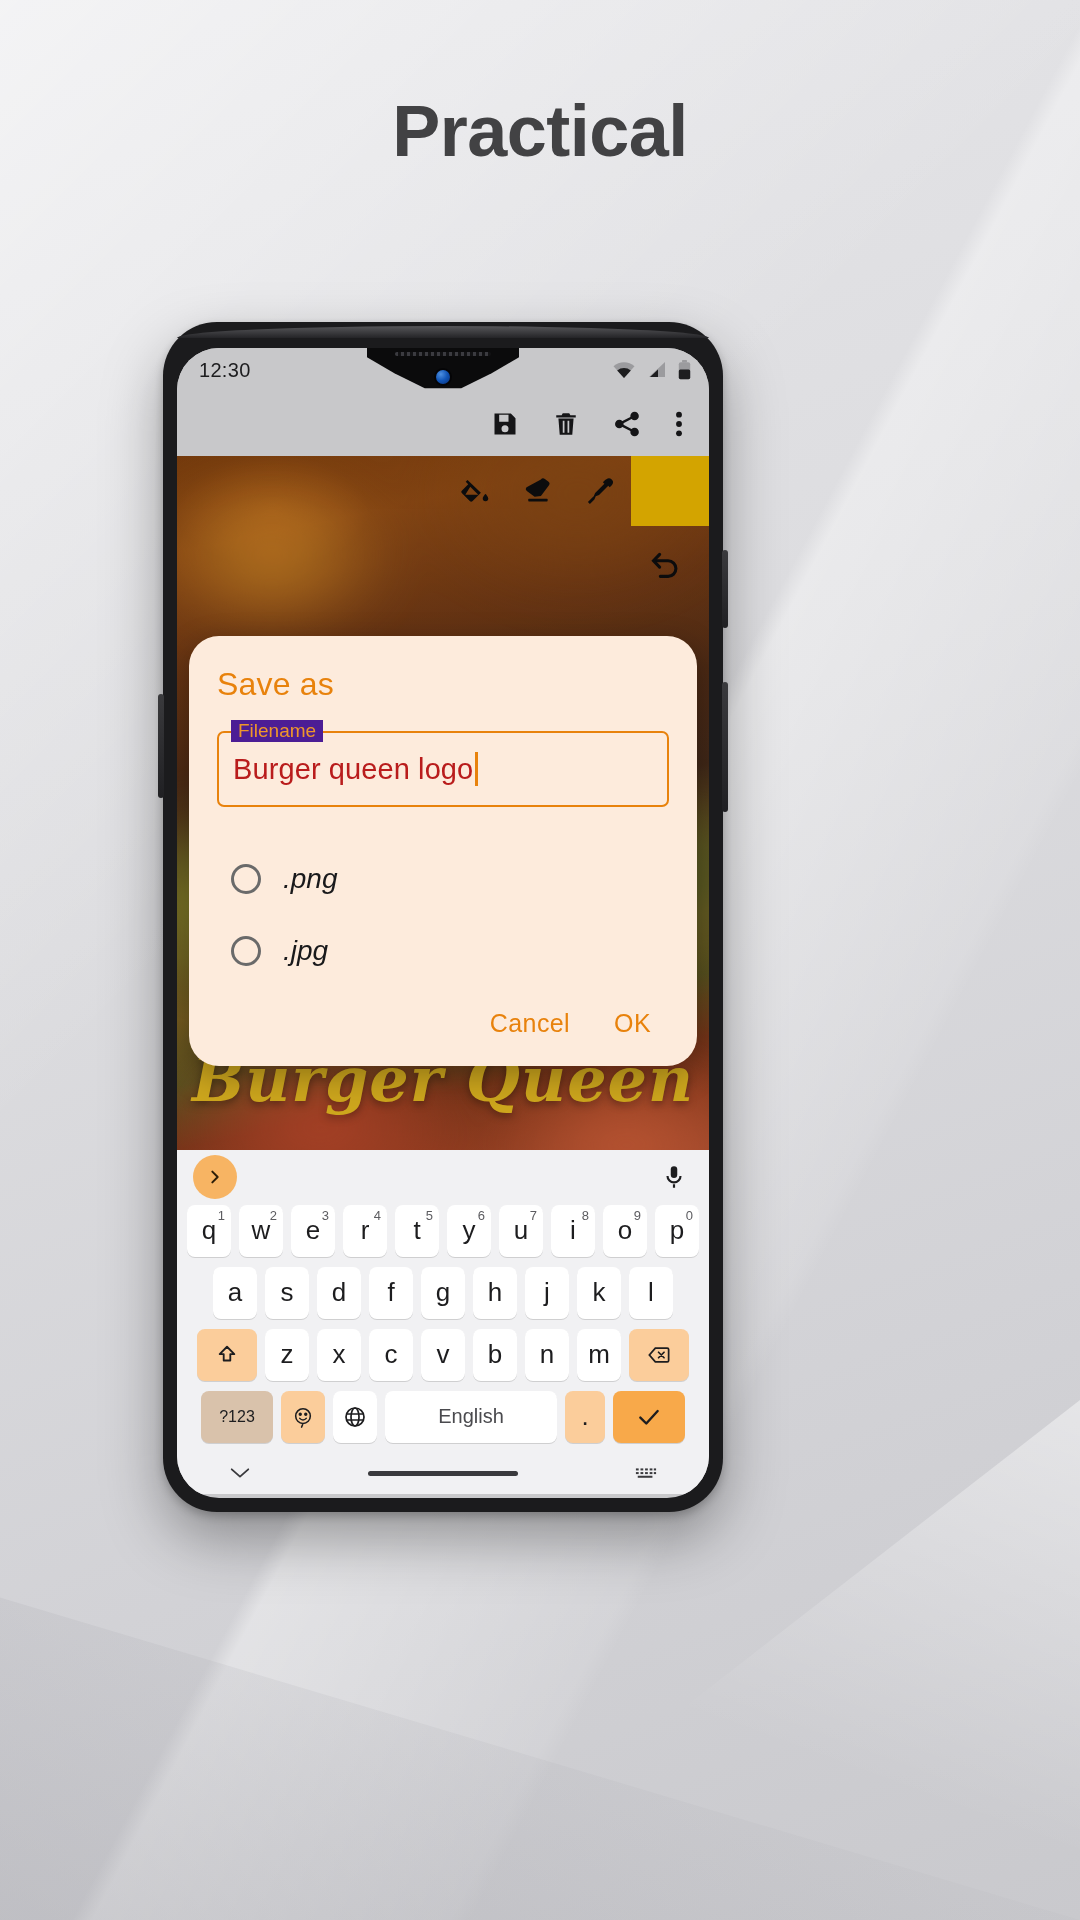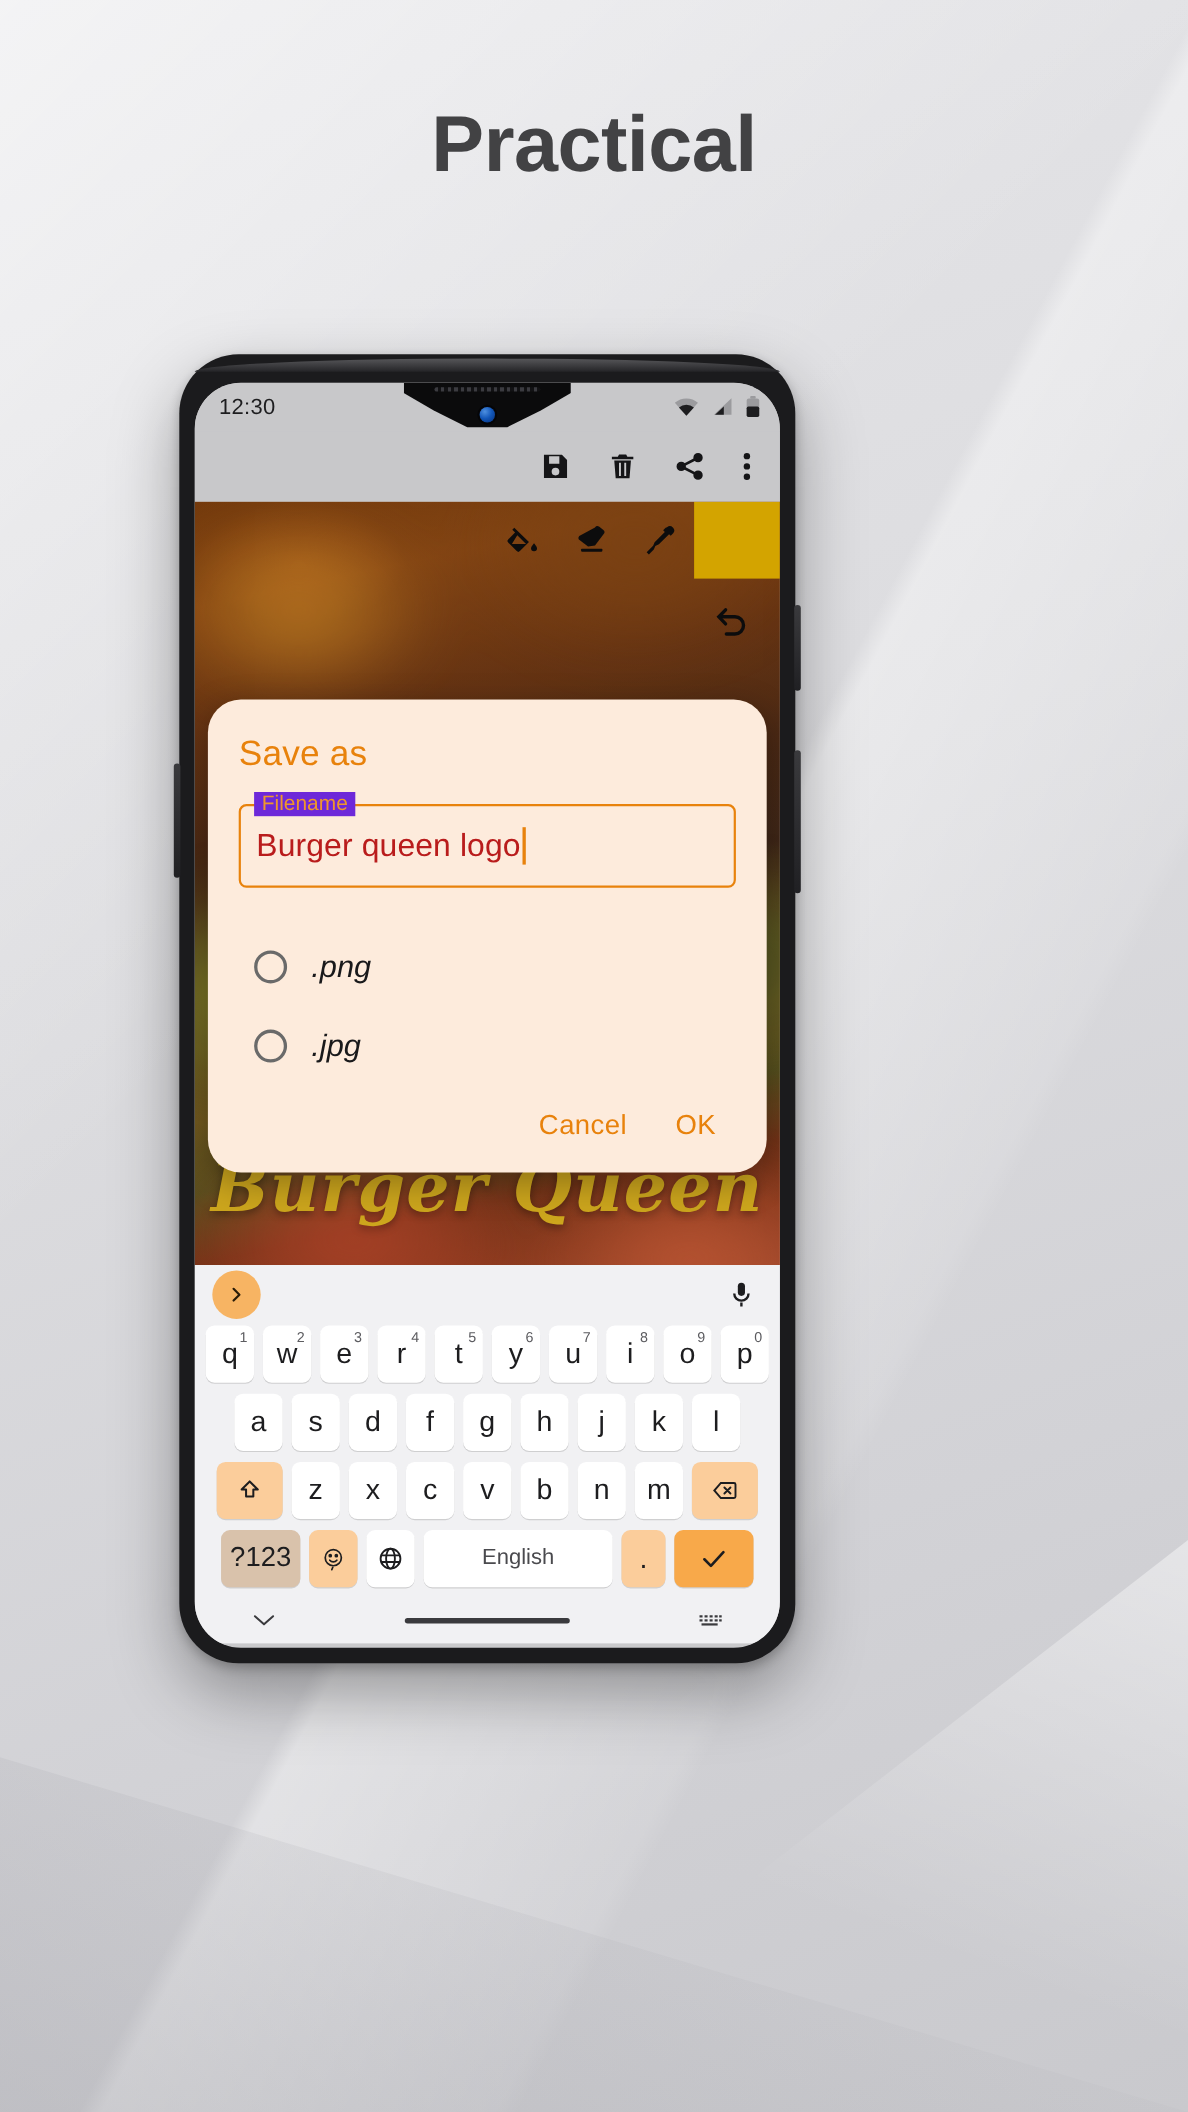--- a/index.html
+++ b/index.html
@@ -187,21 +187,21 @@
     margin-bottom: 28px;
   }
   .field {
     position: relative;
     border: 2.5px solid #e8820c; border-radius: 7px;
     height: 76px; display: flex; align-items: center; padding: 0 14px;
     margin-bottom: 40px;
   }
   .field-label {
     position: absolute; top: -13px; left: 12px;
-    background: #6d28d9; padding: 0 7px;
+    background: #4c1d95; padding: 0 7px;
     font-size: 19px; color: #ef962b;
   }
   .field-value {
     font-size: 29px; color: #b91c1c; letter-spacing: 0.1px;
   }
   .caret {
     display: inline-block; width: 2.5px; height: 34px;
     background: #e8820c; margin-left: 2px; vertical-align: -6px;
   }
 
@@ -254,21 +254,21 @@
     font-size: 26px; color: #1d1d1f;
     box-shadow: 0 1px 0 rgba(0,0,0,0.14);
   }
   .key .sup {
     position: absolute; top: 3px; right: 6px;
     font-size: 13px; color: #5c5c60;
   }
   .key.wide { width: 60px; }
   .key.accent { background: #fbcd9b; }
   .key.space { width: 172px; font-size: 20px; color: #4a4a4e; }
-  .key.sym { width: 72px; background: #d9c2ab; font-size: 25px; }
+  .key.sym { width: 72px; background: #d9c2ab; font-size: 16px; }
   .key.enter { width: 72px; background: #f8a94a; }
   .key.dot { width: 40px; background: #fbcd9b; }
   .key.small-acc { width: 44px; background: #fbcd9b; }
   .key.globe { width: 44px; background: #fff; }
 
   .kb-bottom {
     height: 44px; display: flex; align-items: center; justify-content: space-between;
     padding: 0 52px;
   }
   .nav-pill {

